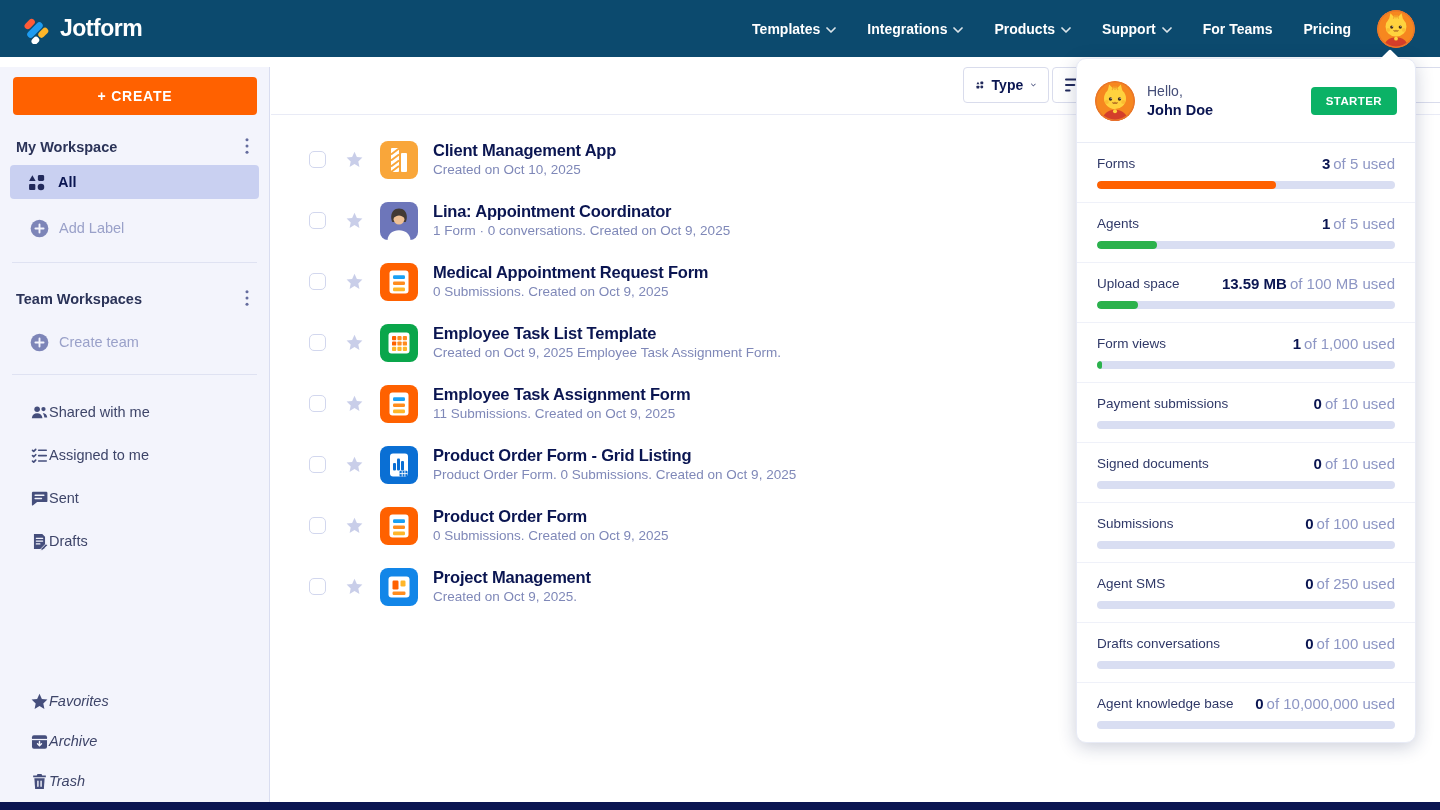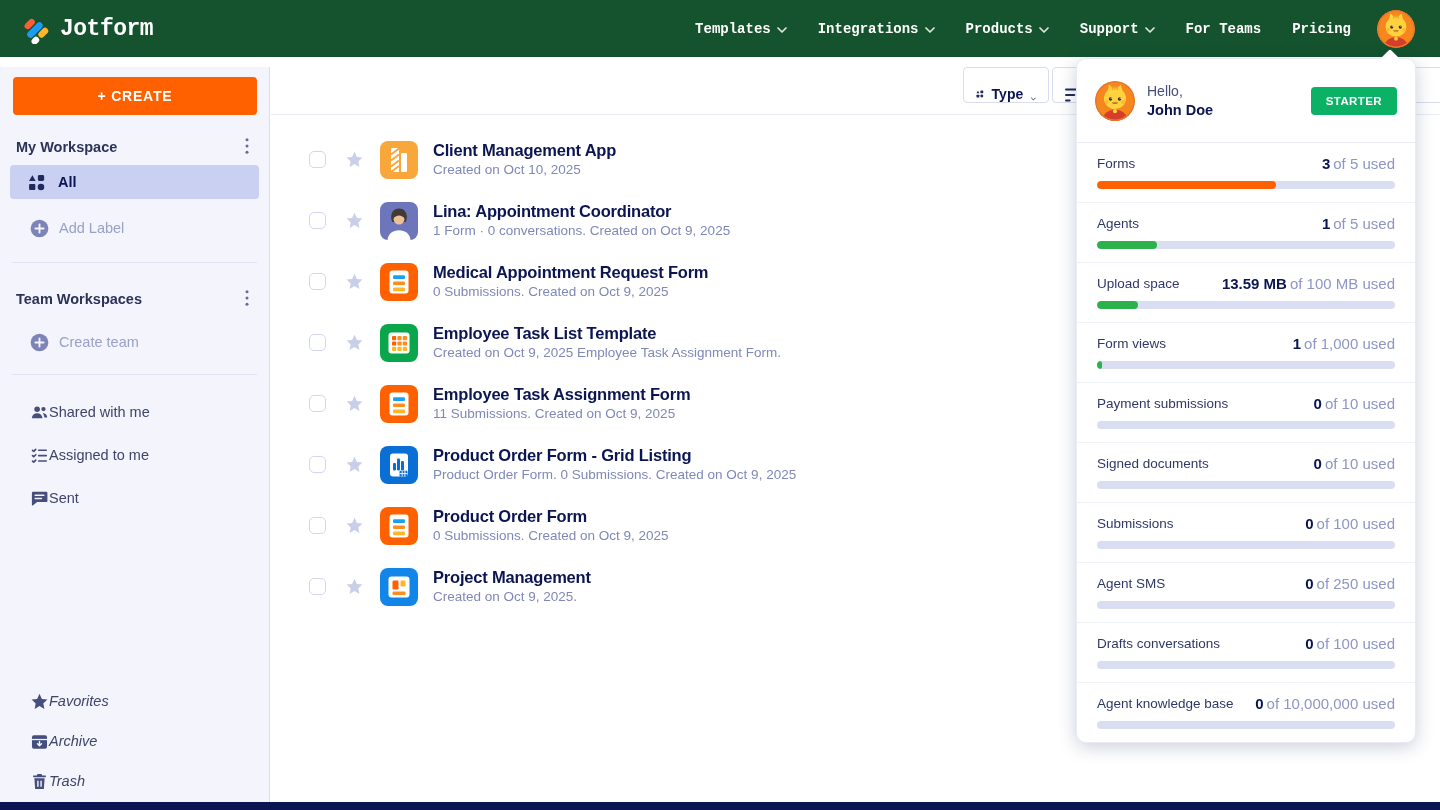--- a/index.html
+++ b/index.html
@@ -4,21 +4,21 @@
 <style>
   * { margin:0; padding:0; box-sizing:border-box; }
   html,body { width:1440px; height:810px; }
   body {
     position:relative; overflow:hidden; background:#fff;
     font-family:"Liberation Sans", sans-serif; color:#0a1551;
   }
   
   .topnav {
     position:absolute; top:0; left:0; width:1440px; height:57px;
-    background:#14532d; display:flex; align-items:center; padding:0 25px 0 20px; z-index:40;font-family:Liberation Mono, monospace;
+    background:#0c4a6e; display:flex; align-items:center; padding:0 25px 0 20px; z-index:40;
   }
   .brand { display:flex; align-items:center; gap:9px; }
   .brand-name { color:#fff; font-size:23px; font-weight:bold; letter-spacing:-0.5px; }
   .nav-links { margin-left:auto; display:flex; align-items:center; gap:31px; margin-right:26px; }
   .nav-link { display:flex; align-items:center; gap:6px; color:#fff; font-size:14px; font-weight:bold; cursor:pointer; text-decoration:none; }
   .nav-link .caret { opacity:.85; margin-top:2px; }
   .nav-avatar { width:38px; height:38px; border-radius:50%; cursor:pointer; flex:none; }
   
   .sidebar {
     position:absolute; top:67px; left:0; width:270px; bottom:8px;
@@ -47,21 +47,21 @@
   .side-item { height:22px; margin-bottom:21px; padding-left:30px; display:flex; align-items:center; gap:0; cursor:pointer; }
   .side-item span { font-size:14.5px; color:#3e4569; }
   .side-item svg { flex:none; }
   .sidebar-footer { position:absolute; top:623px; left:0; right:0; }
   .sidebar-footer .side-item { margin-bottom:18px;font-style:italic; }
   
   .main { position:absolute; top:57px; left:271px; right:0; bottom:8px; background:#fff; }
   .toolbar { position:relative; height:58px; border-bottom:1px solid #e9ebf6; }
   .tool-btn {
     position:absolute; top:10px; height:36px; background:#fff; border:1px solid #d9dcec; border-radius:4px;
-    display:flex; align-items:flex-end; gap:8px; padding:0 12px; cursor:pointer; font-family:inherit;
+    display:flex; align-items:center; gap:8px; padding:0 12px; cursor:pointer; font-family:inherit;
     color:#0a1551; font-size:14px; font-weight:bold;
   }
   .type-btn { left:692px; width:86px; }
   .sort-btn { left:781px; width:90px; }
   .edge-btn { left:1133px; width:90px; }
   .form-list { padding-top:14px; }
   .form-row { display:flex; align-items:center; height:61px; }
   .chk {
     margin-left:38px; width:17px; height:17px; border:1.5px solid #d2d7ee; border-radius:5px;
     background:#fff; cursor:pointer; flex:none;
@@ -264,20 +264,28 @@
           <path d="M11 19h9.5"></path>
         </svg>
       <span>Assigned to me</span>
     </div>
     <div class="side-item">
       <svg class="icon-navy" viewBox="0 0 24 24" width="19" height="19">
           <path d="M3.5 3.5h17a1.5 1.5 0 0 1 1.5 1.5v10a1.5 1.5 0 0 1-1.5 1.5H9l-5.5 4.3a.7.7 0 0 1-1.1-.6V5a1.5 1.5 0 0 1 1.1-1.5z"></path>
           <path d="M6.5 8h11M6.5 12h8" stroke="#f3f4fc" stroke-width="1.8" stroke-linecap="round"></path>
         </svg>
       <span>Sent</span>
+    </div>
+    <div class="side-item">
+      <svg class="icon-navy" viewBox="0 0 24 24" width="19" height="19">
+          <path d="M5 2.5h10.5L19 6v15.5H5z"></path>
+          <path d="M8 8h8M8 11.5h8M8 15h4.5" stroke="#f3f4fc" stroke-width="1.6" stroke-linecap="round"></path>
+          <path d="M14.2 20.8l6-6 2 2-6 6-2.6.6z" fill="#454e7c" stroke="#f3f4fc" stroke-width="1.1"></path>
+        </svg>
+      <span>Drafts</span>
     </div>
   </div>
 
   <div class="sidebar-footer">
     <div class="side-item">
       <svg class="icon-navy" viewBox="0 0 24 24" width="19" height="19">
           <path d="M12 2.2l3 6.5 7 .9-5.2 4.8 1.4 7-6.2-3.6-6.2 3.6 1.4-7L2 9.6l7-.9z"></path>
         </svg>
       <span>Favorites</span>
     </div>

